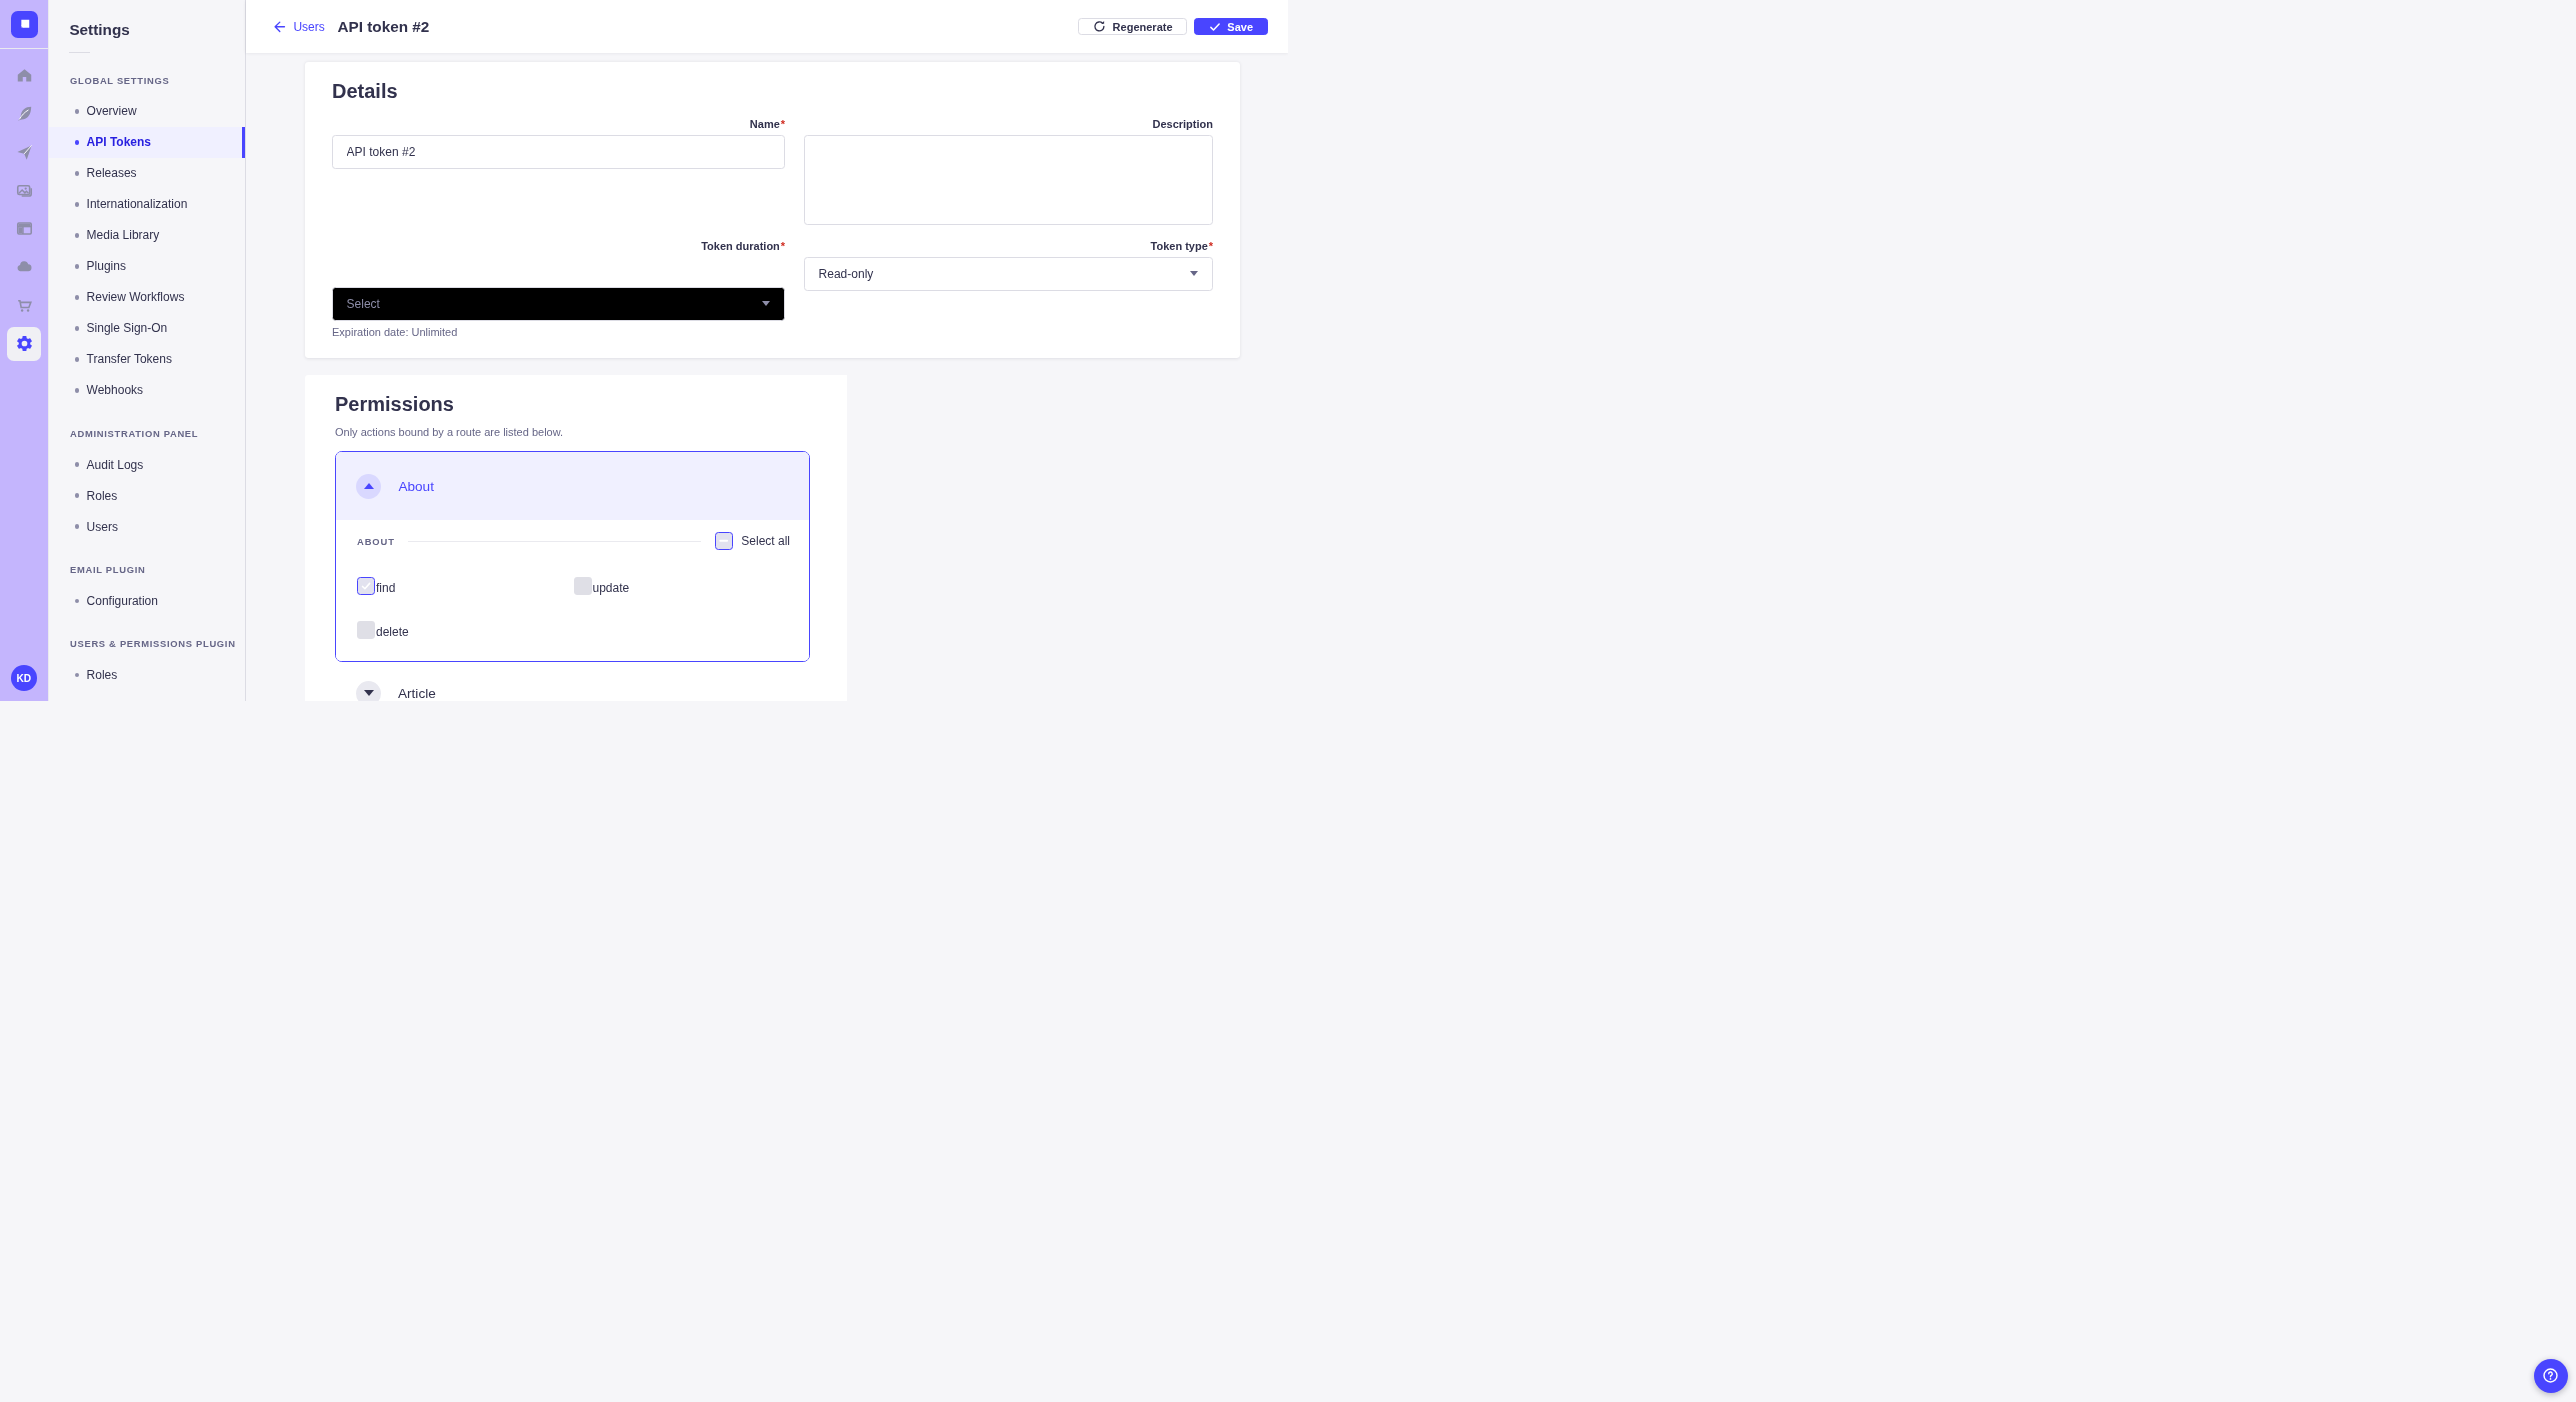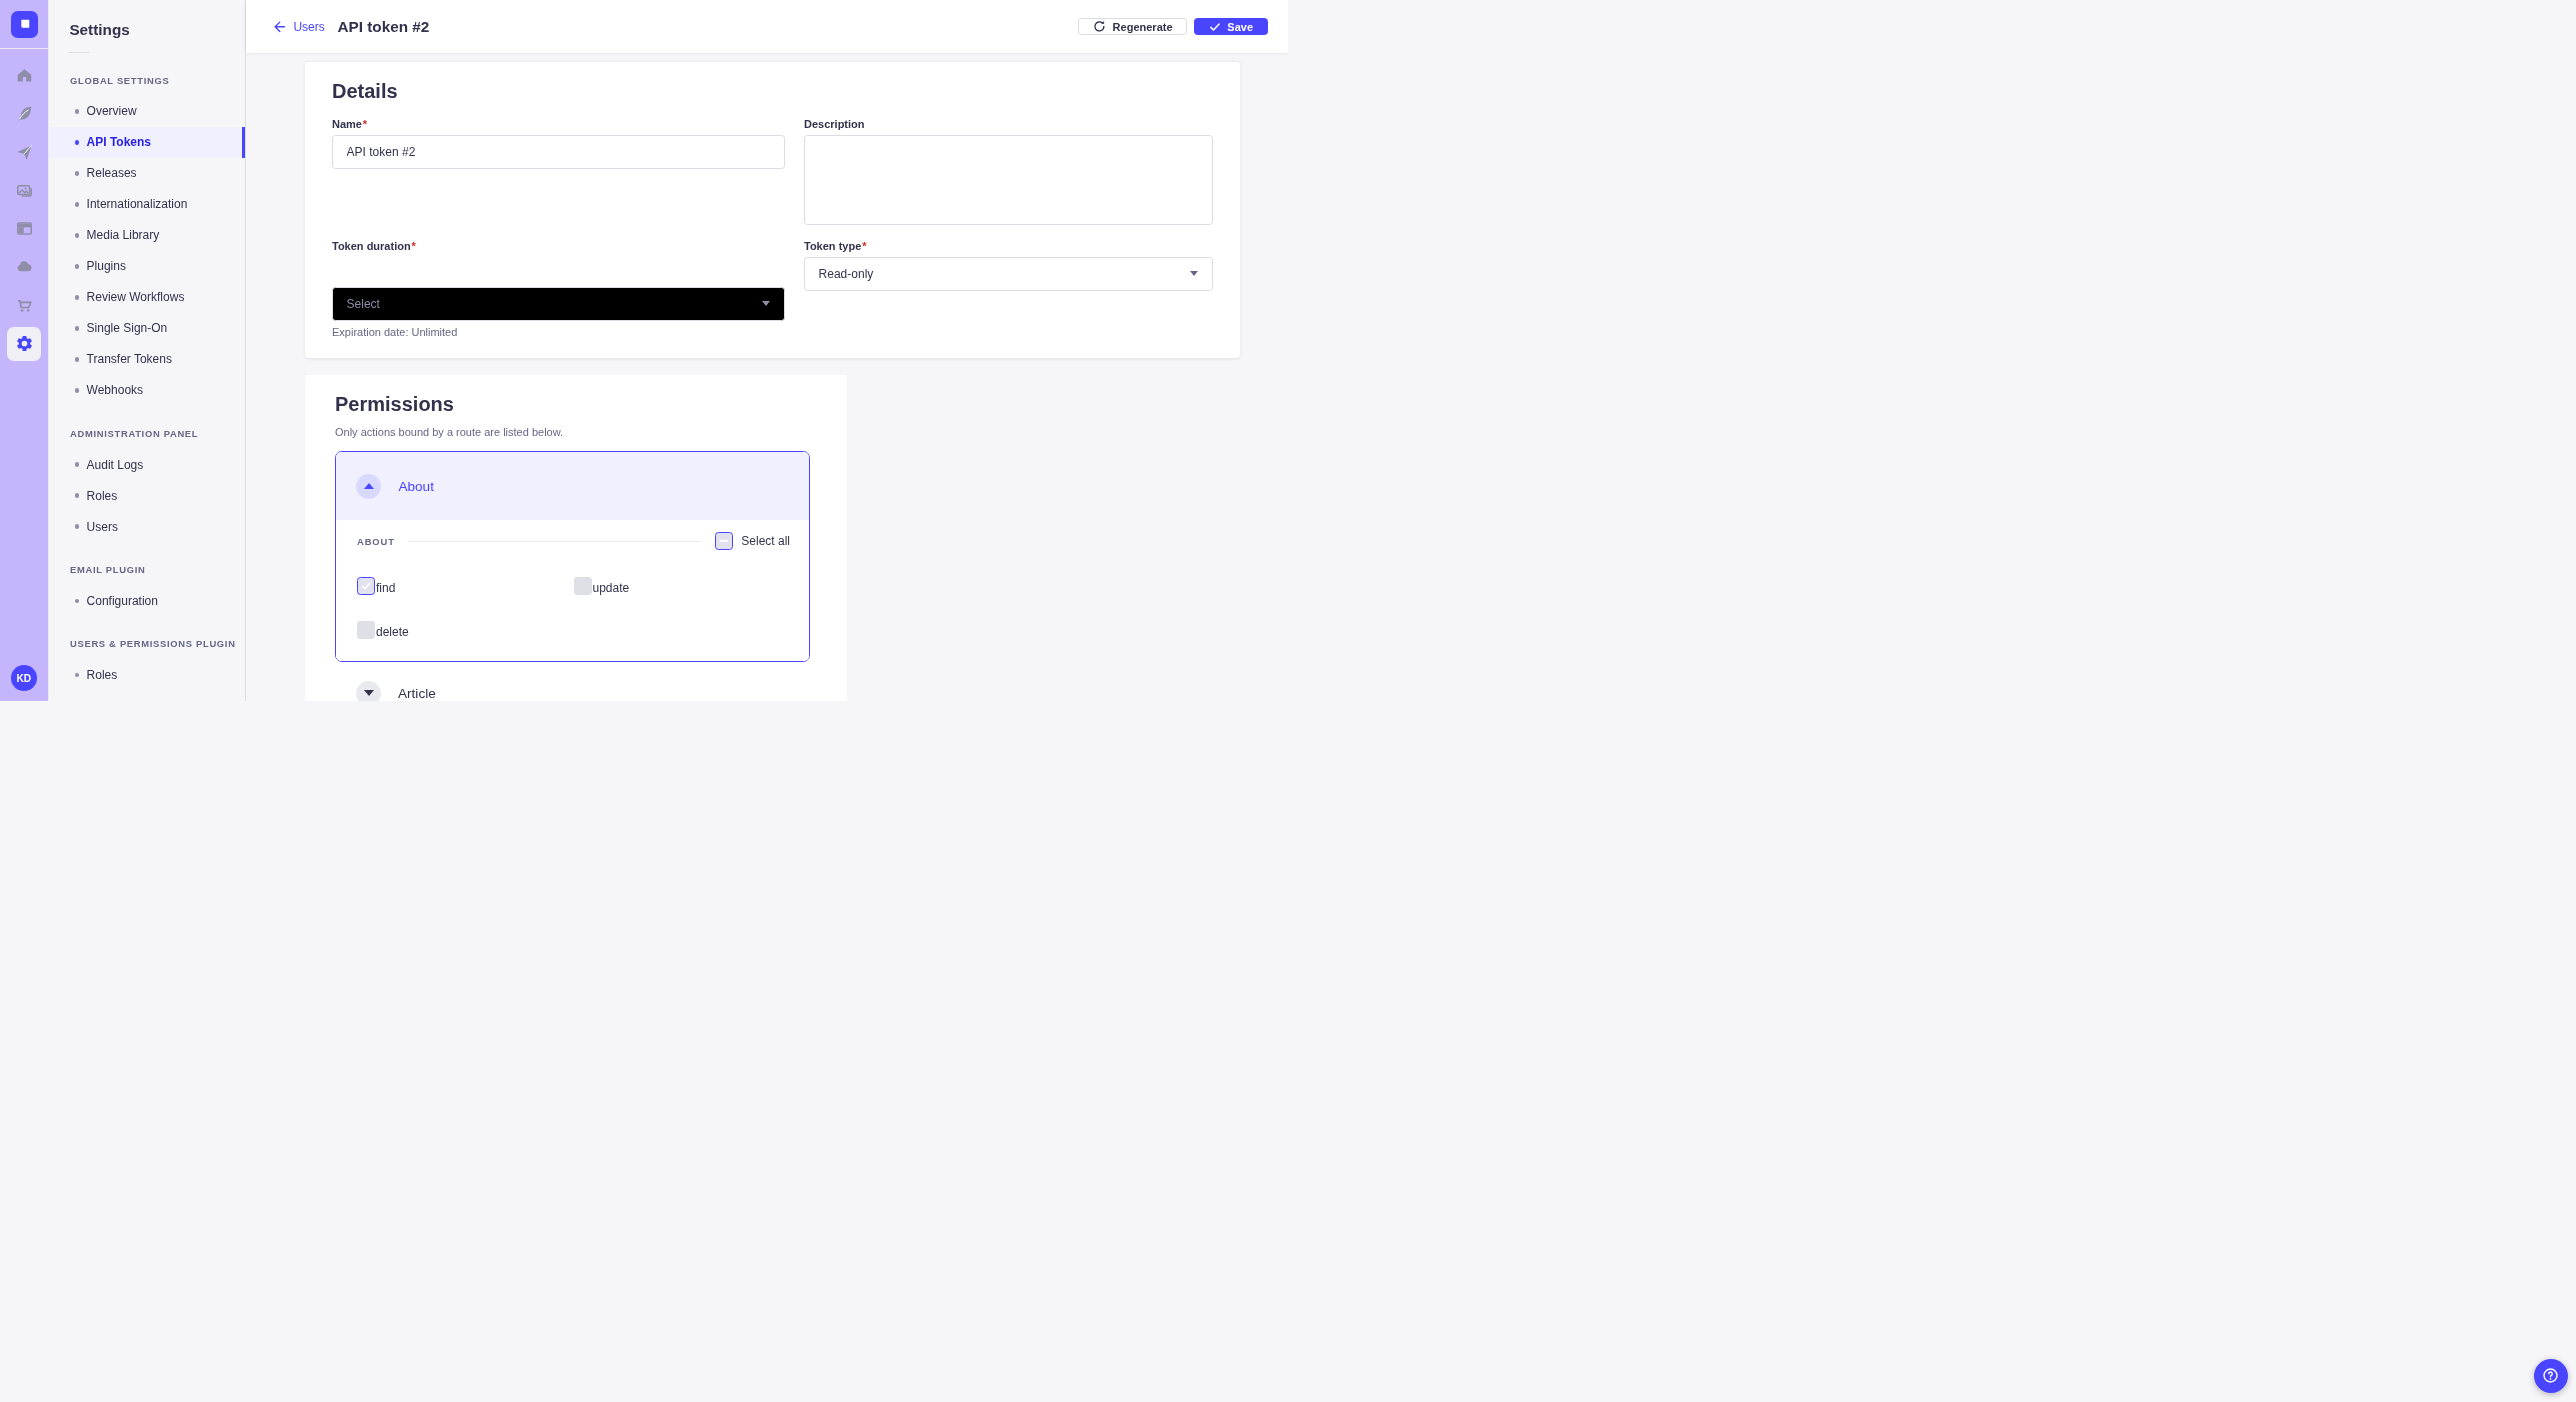--- a/index.html
+++ b/index.html
@@ -39,21 +39,21 @@
   .btn { display:flex; align-items:center; gap:6.8px; height:17px; padding:0 13.6px; border-radius:3.4px; font-size:11px; font-weight:600; cursor:pointer; }
   .btn-secondary { background:#fff; border:0.9px solid #dcdce4; color:#32324d; margin-right:6.8px; }
   .btn-primary { background:#4945ff; border:0.9px solid #4945ff; color:#fff; }
 
   .content { flex:1; padding:8.5px 48px 0 59px; overflow:hidden; }
 
   
   .details-card { background:#fff; border-radius:3.4px; box-shadow:0 0.9px 3.4px rgba(33,33,52,.1); padding:18px 27px 20.4px; }
   .card-heading { font-size:20px; font-weight:600; color:#32324d; }
   .form-grid { display:grid; grid-template-columns:453px 1fr; column-gap:19px; row-gap:12px; margin-top:15.3px; }
-  .field-label { font-size:11px; font-weight:600; color:#32324d; display:block; margin-bottom:5.1px; }
+  .field-label { font-size:11px; font-weight:600; color:#32324d; display:block; margin-bottom:5.1px;text-align:right; }
   .req { color:#d02b20; margin-left:0.9px; }
   .text-input { width:100%; height:34px; border:0.9px solid #dcdce4; border-radius:3.4px; padding:0 13.6px; font-size:12px; color:#32324d; background:#fff; font-family:inherit; outline:none; }
   .textarea { width:100%; height:90px; border:0.9px solid #dcdce4; border-radius:3.4px; padding:8.5px 13.6px; font-size:12px; color:#32324d; background:#fff; font-family:inherit; resize:none; outline:none; }
   .select { height:34px; border:0.9px solid #dcdce4; border-radius:3.4px; background:#fff; display:flex; align-items:center; justify-content:space-between; padding:0 13.6px; font-size:12px; color:#32324d; cursor:pointer; }
   .select.disabled { background:#000000; color:#8e8ea9; cursor:not-allowed;margin-top:35px; }
   .caret-down { width:0; height:0; border-left:4.3px solid transparent; border-right:4.3px solid transparent; border-top:5.1px solid #666687; }
   .field-hint { font-size:11px; color:#666687; margin-top:5.1px; }
 
   
   .perm-row { display:flex; align-items:stretch; height:356px; margin-top:17px; }

